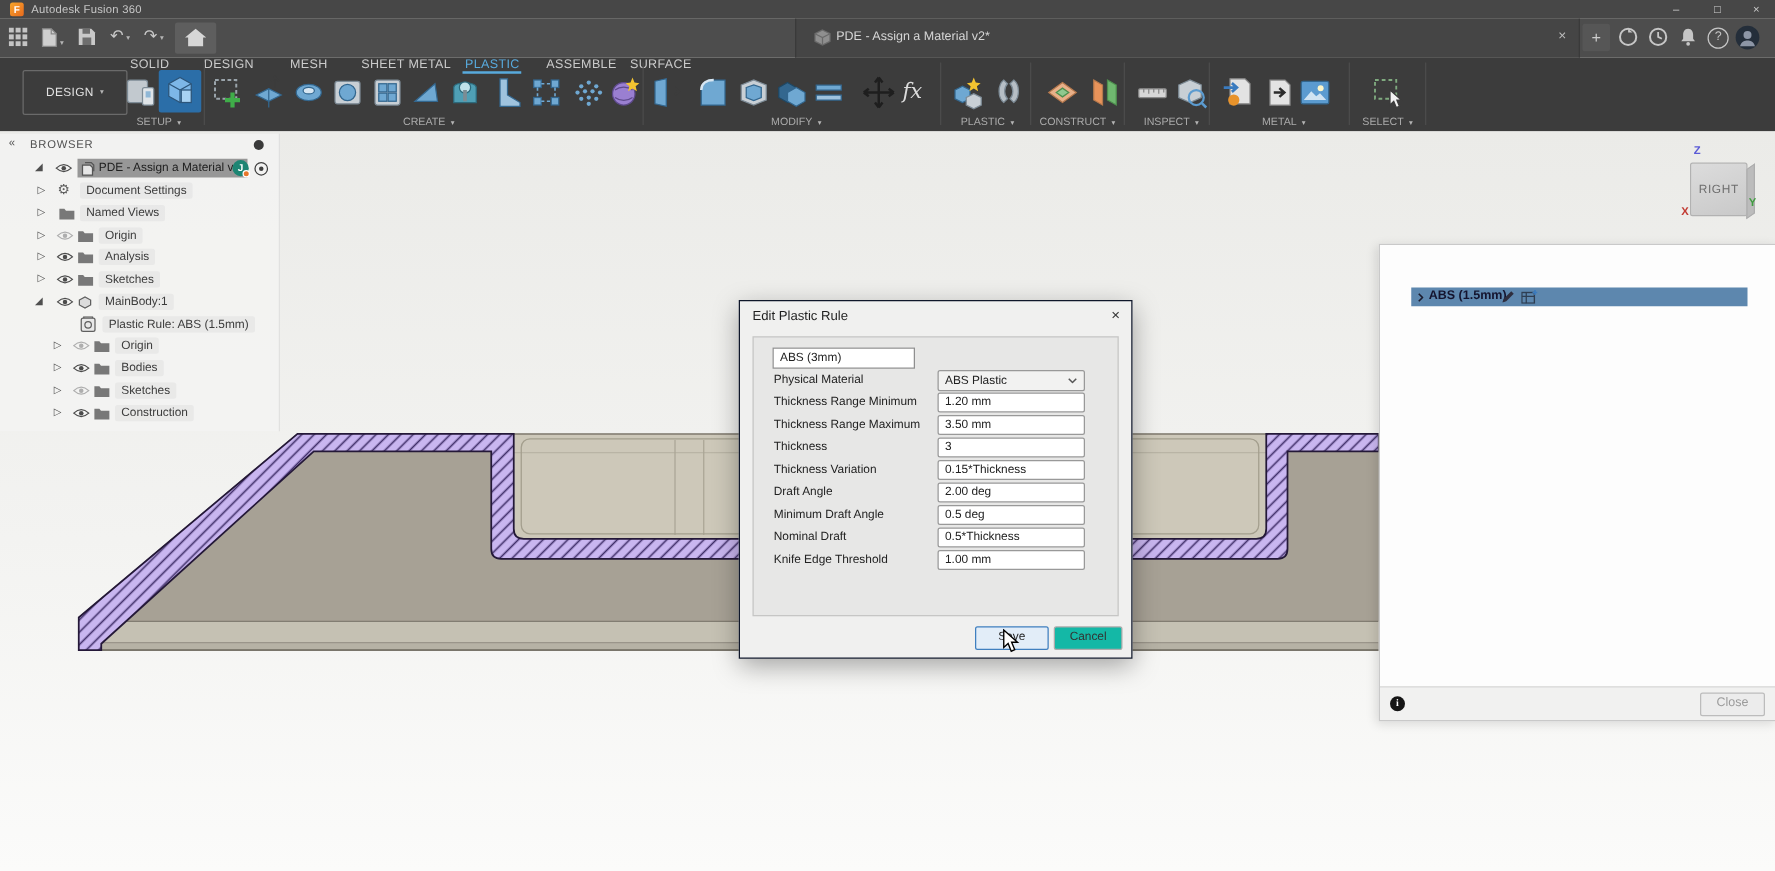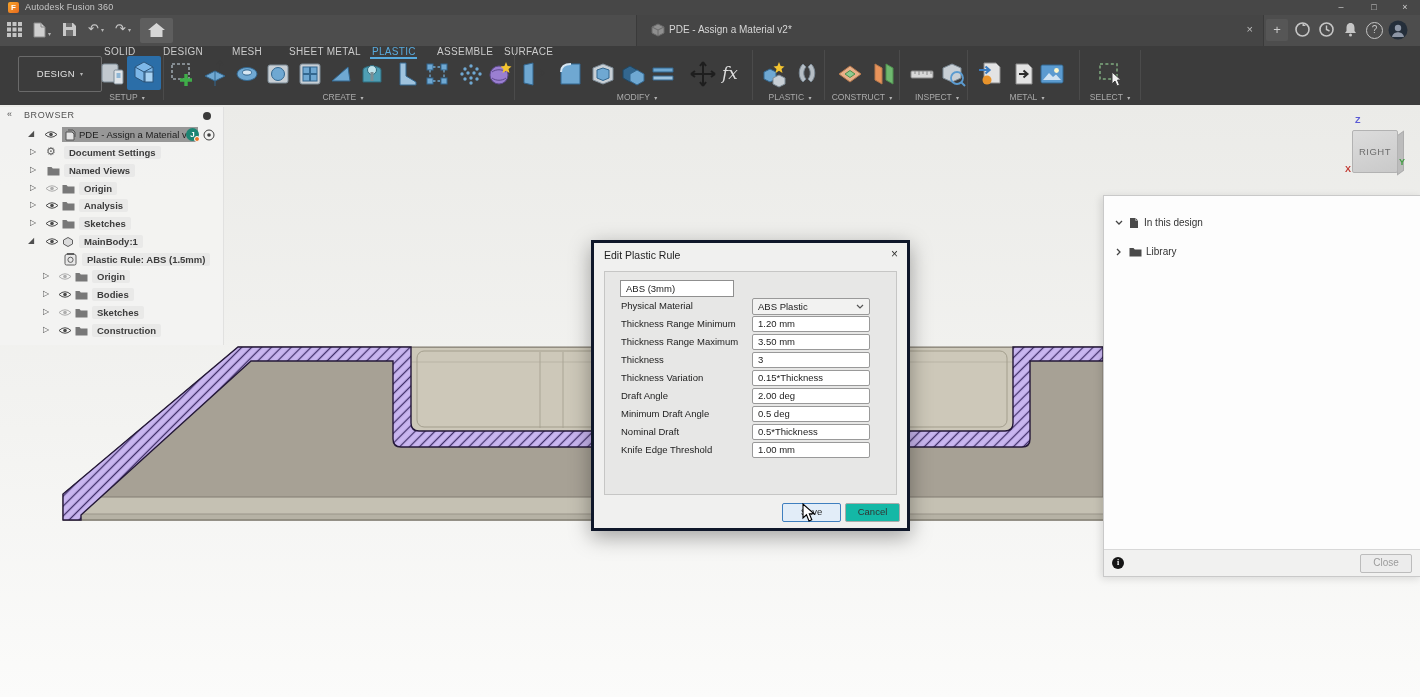--- a/index.html
+++ b/index.html
@@ -38,30 +38,30 @@
   .vcside{position:absolute;left:1397px;top:133px;width:5px;height:38px;background:#bcbcbc;transform:skewY(-35deg);border:1px solid #adadad;}
   .axlabel{position:absolute;font-size:9px;font-weight:bold;}
   
   .browser{position:absolute;left:0;top:107px;width:223px;height:238px;background:rgba(243,243,242,.85);border-right:1px solid rgba(0,0,0,.07);}
   .b-head{position:absolute;left:0;top:0;width:100%;height:17px;}
   .b-title{position:absolute;left:24px;top:3px;font-size:9px;color:#525252;letter-spacing:.6px;}
   .b-collapse{position:absolute;left:7px;top:2px;font-size:9px;color:#555;}
   .b-dot{position:absolute;right:12px;top:5px;width:8px;height:8px;border-radius:50%;background:#3a3a3a;}
   .brow{position:absolute;left:0;width:100%;height:16px;font-size:9.5px;color:#3c3c3c;}
   .brow .tri{position:absolute;font-size:8px;color:#4f4f4f;top:2px;}
-  .brow .lbl{position:absolute;top:1px;background:rgba(228,228,228,.7);padding:1px 5px;border-radius:2px;white-space:nowrap;font-weight:bold;}
+  .brow .lbl{position:absolute;top:1px;background:rgba(228,228,228,.7);padding:1px 5px;border-radius:2px;white-space:nowrap;}
   .chip{position:absolute;left:62px;top:0;height:15px;background:#979797;color:#202020;padding:0 6px 0 2px;display:flex;align-items:center;gap:3px;font-size:9.5px;}
   .jbadge{position:absolute;left:186px;top:1px;width:13px;height:13px;border-radius:50%;background:#1d8573;color:#fff;font-size:8px;font-weight:bold;text-align:center;line-height:13px;}
   .jbadge::after{content:"";position:absolute;right:-1px;bottom:-1px;width:4px;height:4px;border-radius:50%;background:#e8762b;border:1px solid #fff;}
   .eye{position:absolute;top:3px;width:14px;height:9px;color:#4c4c4c;}
   .eye.off{color:#aeaeae;}
   .fold{position:absolute;top:3px;width:13px;height:10px;color:#787878;}
   .gear{position:absolute;top:0px;font-size:11px;color:#5f5f5f;}
   
-  .dialog{position:absolute;left:591px;top:240px;width:313px;height:285px;background:#f0f0ef;border:3px solid #0f172a;box-shadow:0 6px 20px rgba(0,0,0,.35);font-size:9.5px;color:#222;}
+  .dialog{position:absolute;left:591px;top:240px;width:313px;height:285px;background:#f0f0ef;border:1px solid #0f172a;box-shadow:0 6px 20px rgba(0,0,0,.35);font-size:9.5px;color:#222;}
   .dlg-title{position:absolute;left:10px;top:6px;font-size:10.5px;color:#1f1f1f;}
   .dlg-x{position:absolute;right:9px;top:4px;font-size:12px;color:#333;}
   .dlg-panel{position:absolute;left:10px;top:28px;width:291px;height:222px;background:#e7e7e6;border:1px solid #c6c6c5;}
   .dname{position:absolute;left:15px;top:8px;width:107px;height:15px;background:#fff;border:1px solid #8f8f8f;line-height:15px;padding-left:5px;}
   .dlabel{position:absolute;left:16px;}
   .dinput{position:absolute;left:147px;width:111px;height:14px;background:#fff;border:1px solid #999;border-radius:2px;line-height:14px;padding-left:5px;}
   .dselect{position:absolute;left:147px;width:111px;height:15px;background:#f2f2f1;border:1px solid #999;border-radius:2px;line-height:15px;padding-left:5px;}
   .selcaret{position:absolute;right:5px;top:5px;width:8px;height:5px;}
   .dbtn{position:absolute;top:260px;height:17px;font-size:9.5px;text-align:center;line-height:16px;border-radius:2px;}
   .dbtn.save{left:188px;width:57px;background:#e2edf8;border:1px solid #3f7fbf;color:#1f1f1f;}
@@ -514,38 +514,33 @@
           <circle cx="7" cy="4.5" r="1.8" fill="currentColor"></circle>
         </svg>
       <svg class="fold" style="left:75px" viewBox="0 0 13 10">
           <path d="M0.5 9.5 L0.5 1 L4.5 1 L5.8 2.6 L12.5 2.6 L12.5 9.5 Z" fill="currentColor"></path>
         </svg>
       <span class="lbl" style="left:92px">Construction</span>
     </div>
   </div>
 
   <div class="mpanel">
-    <div class="mrow" style="top:20px">
-      <svg style="position:absolute;left:11px;top:4px" width="8" height="5" viewBox="0 0 8 5">
-          <path d="M1 1 L4 4 L7 1" fill="none" stroke="#444" stroke-width="1.3"></path>
-        </svg>
-      <svg style="position:absolute;left:25px;top:1px" width="10" height="12" viewBox="0 0 10 12">
-          <path d="M1 1 L6.5 1 L9 3.5 L9 11 L1 11 Z" fill="#4a4a4a"></path>
-          <path d="M6.5 1 L6.5 3.5 L9 3.5" fill="none" stroke="#9a9a9a"></path>
-        </svg>
-      <span style="position:absolute;left:40px;top:1px">In this design</span>
-    </div>
-    <div class="mrow" style="top:49px">
-      <svg style="position:absolute;left:12px;top:3px" width="5" height="8" viewBox="0 0 5 8">
-          <path d="M1 1 L4 4 L1 7" fill="none" stroke="#444" stroke-width="1.3"></path>
-        </svg>
-      <svg class="mfold" style="position:absolute;left:25px;top:2px" width="13" height="10" viewBox="0 0 13 10">
-          <path d="M0.5 9.5 L0.5 1 L4.5 1 L5.8 2.6 L12.5 2.6 L12.5 9.5 Z" fill="currentColor"></path>
-        </svg>
-      <span style="position:absolute;left:42px;top:1px">Library</span>
+    <div class="msel">
+      <svg style="position:absolute;left:5px;top:4px" width="5" height="8" viewBox="0 0 5 8">
+          <path d="M1 1 L4 4 L1 7" fill="none" stroke="#1c1c2e" stroke-width="1.3"></path>
+        </svg>
+      <span style="position:absolute;left:14px;top:1px;font-weight:bold;color:#14142e">ABS (1.5mm)</span>
+      <svg style="position:absolute;left:72px;top:2px" width="11" height="11" viewBox="0 0 11 11">
+          <path d="M1 10 L2 7 L8 1 L10 3 L4 9 Z" fill="#2e2e3e"></path>
+        </svg>
+      <svg style="position:absolute;left:88px;top:2px" width="13" height="11" viewBox="0 0 13 11">
+          <rect x="0.5" y="2" width="10" height="8.5" fill="none" stroke="#2e3e52" stroke-width="1.1"></rect>
+          <path d="M0.5 5 L10.5 5 M4 2 L4 10.5" stroke="#2e3e52" stroke-width="1"></path>
+          <path d="M11 0 L11 4 M9 2 L13 2" stroke="#3a7bbf" stroke-width="1.3"></path>
+        </svg>
     </div>
     <div class="mp-bottom">
       <span class="infoi">i</span>
       <span class="mclose">Close</span>
     </div>
   </div>
 
   <div class="dialog">
     <span class="dlg-title">Edit Plastic Rule</span>
     <span class="dlg-x">×</span>

